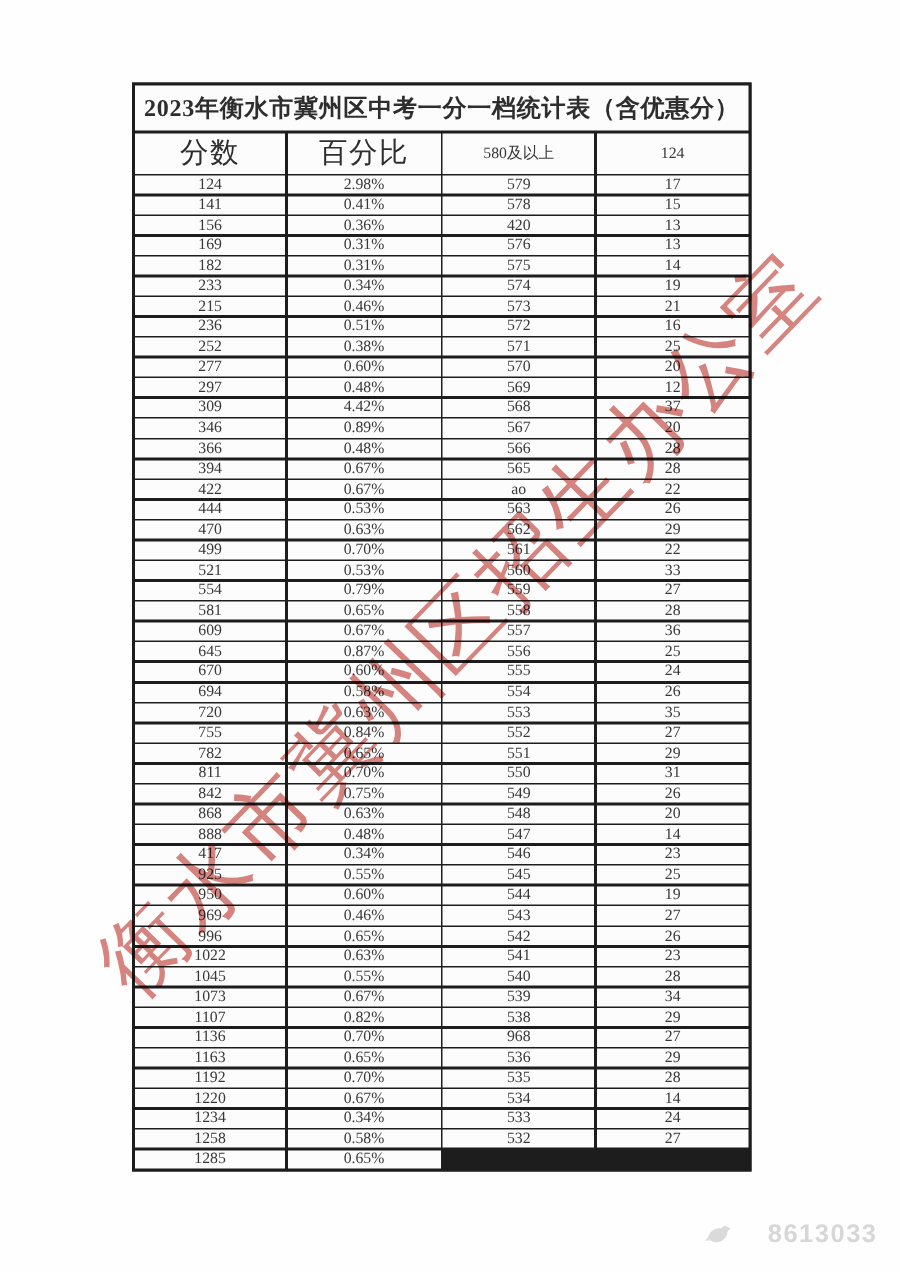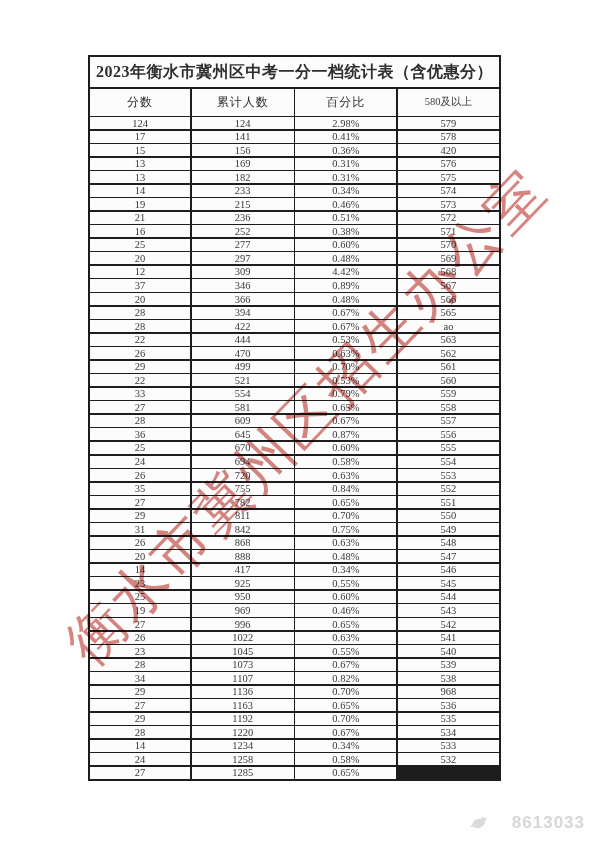--- a/index.html
+++ b/index.html
@@ -34,21 +34,21 @@
     overflow: hidden;
     white-space: nowrap;
   }
   .cell.title {
     grid-column: 1 / -1;
     font-size: 16px;
     font-weight: bold;
     letter-spacing: 0.5px;
   }
   .cell.head {
-    font-size: 12px;
+    font-size: 19px;
     letter-spacing: 1px;
   }
   .cell.data {
     font-size: 10.5px;
     color: #383838;
   }
 
   
   .stamp {
     position: absolute;
@@ -84,21 +84,20 @@
   .publisher svg { display: block; }
 </style>
 </head>
 <body>
 
 <div class="page">
 
   <div class="score-table" id="grid">
     <div class="cell title">2023年衡水市冀州区中考一分一档统计表（含优惠分）</div>
     <div class="cell head">分数</div>
-    <div class="cell head">累计人数</div>
     <div class="cell head">百分比</div>
 
   <div class="cell data">580及以上</div>
       <div class="cell data">124</div>
       <div class="cell data">124</div>
       <div class="cell data">2.98%</div>
       <div class="cell data">579</div>
       <div class="cell data">17</div>
       <div class="cell data">141</div>
       <div class="cell data">0.41%</div>

